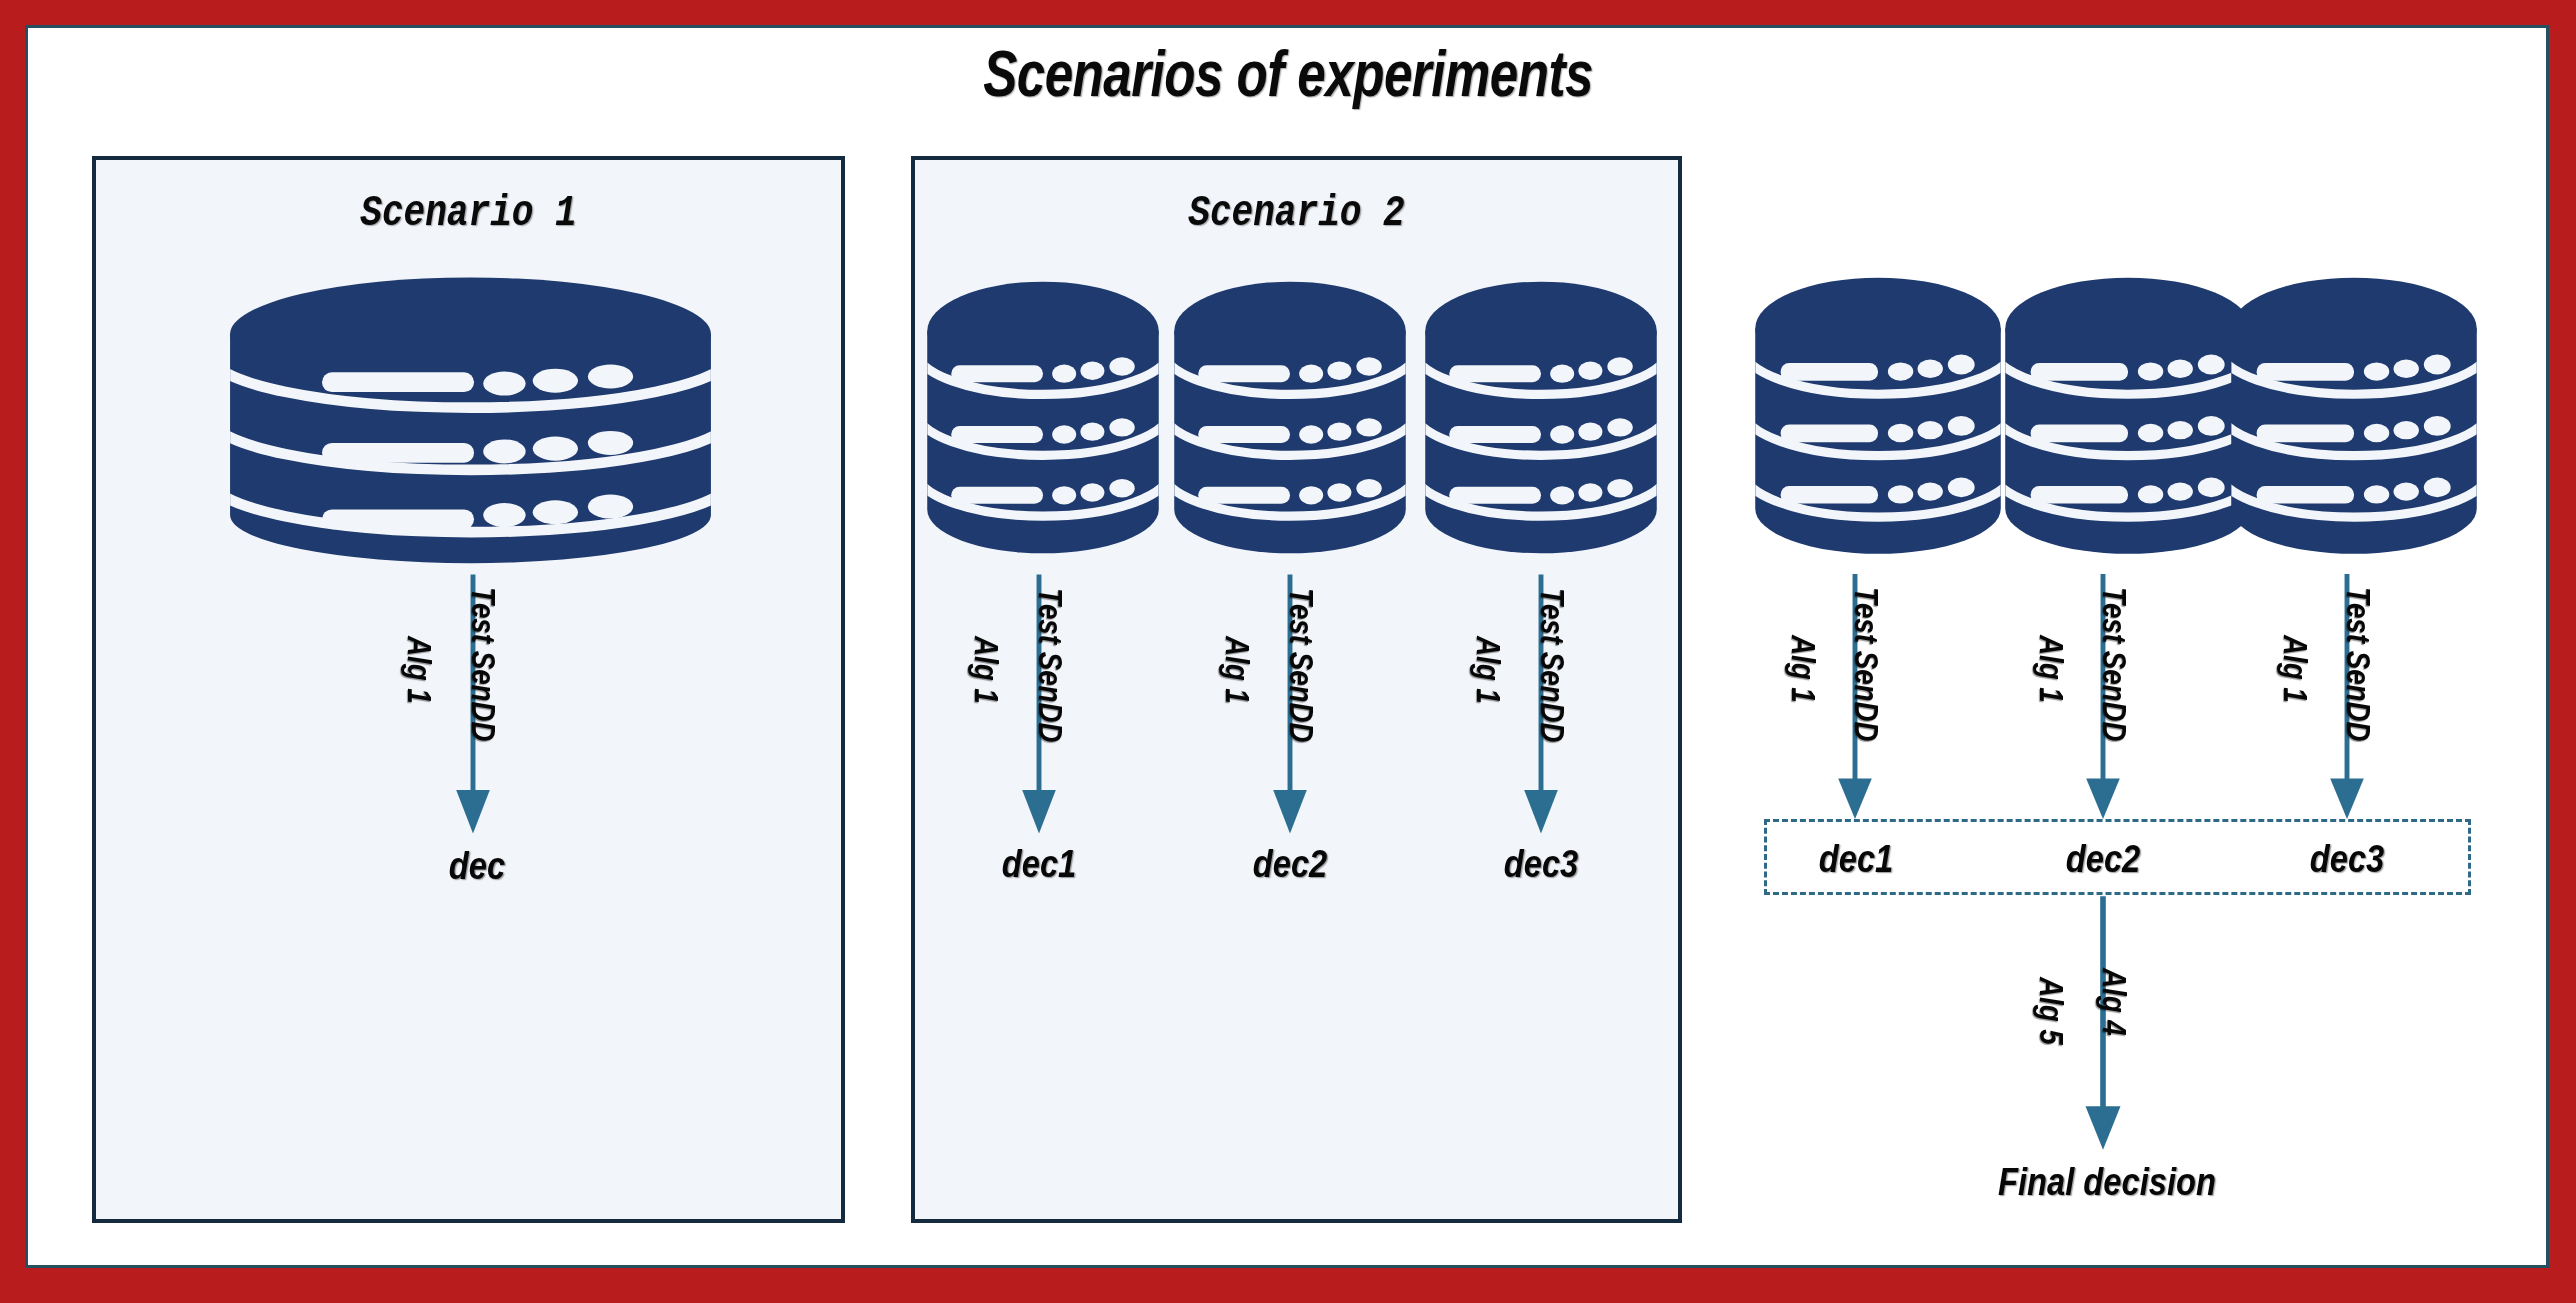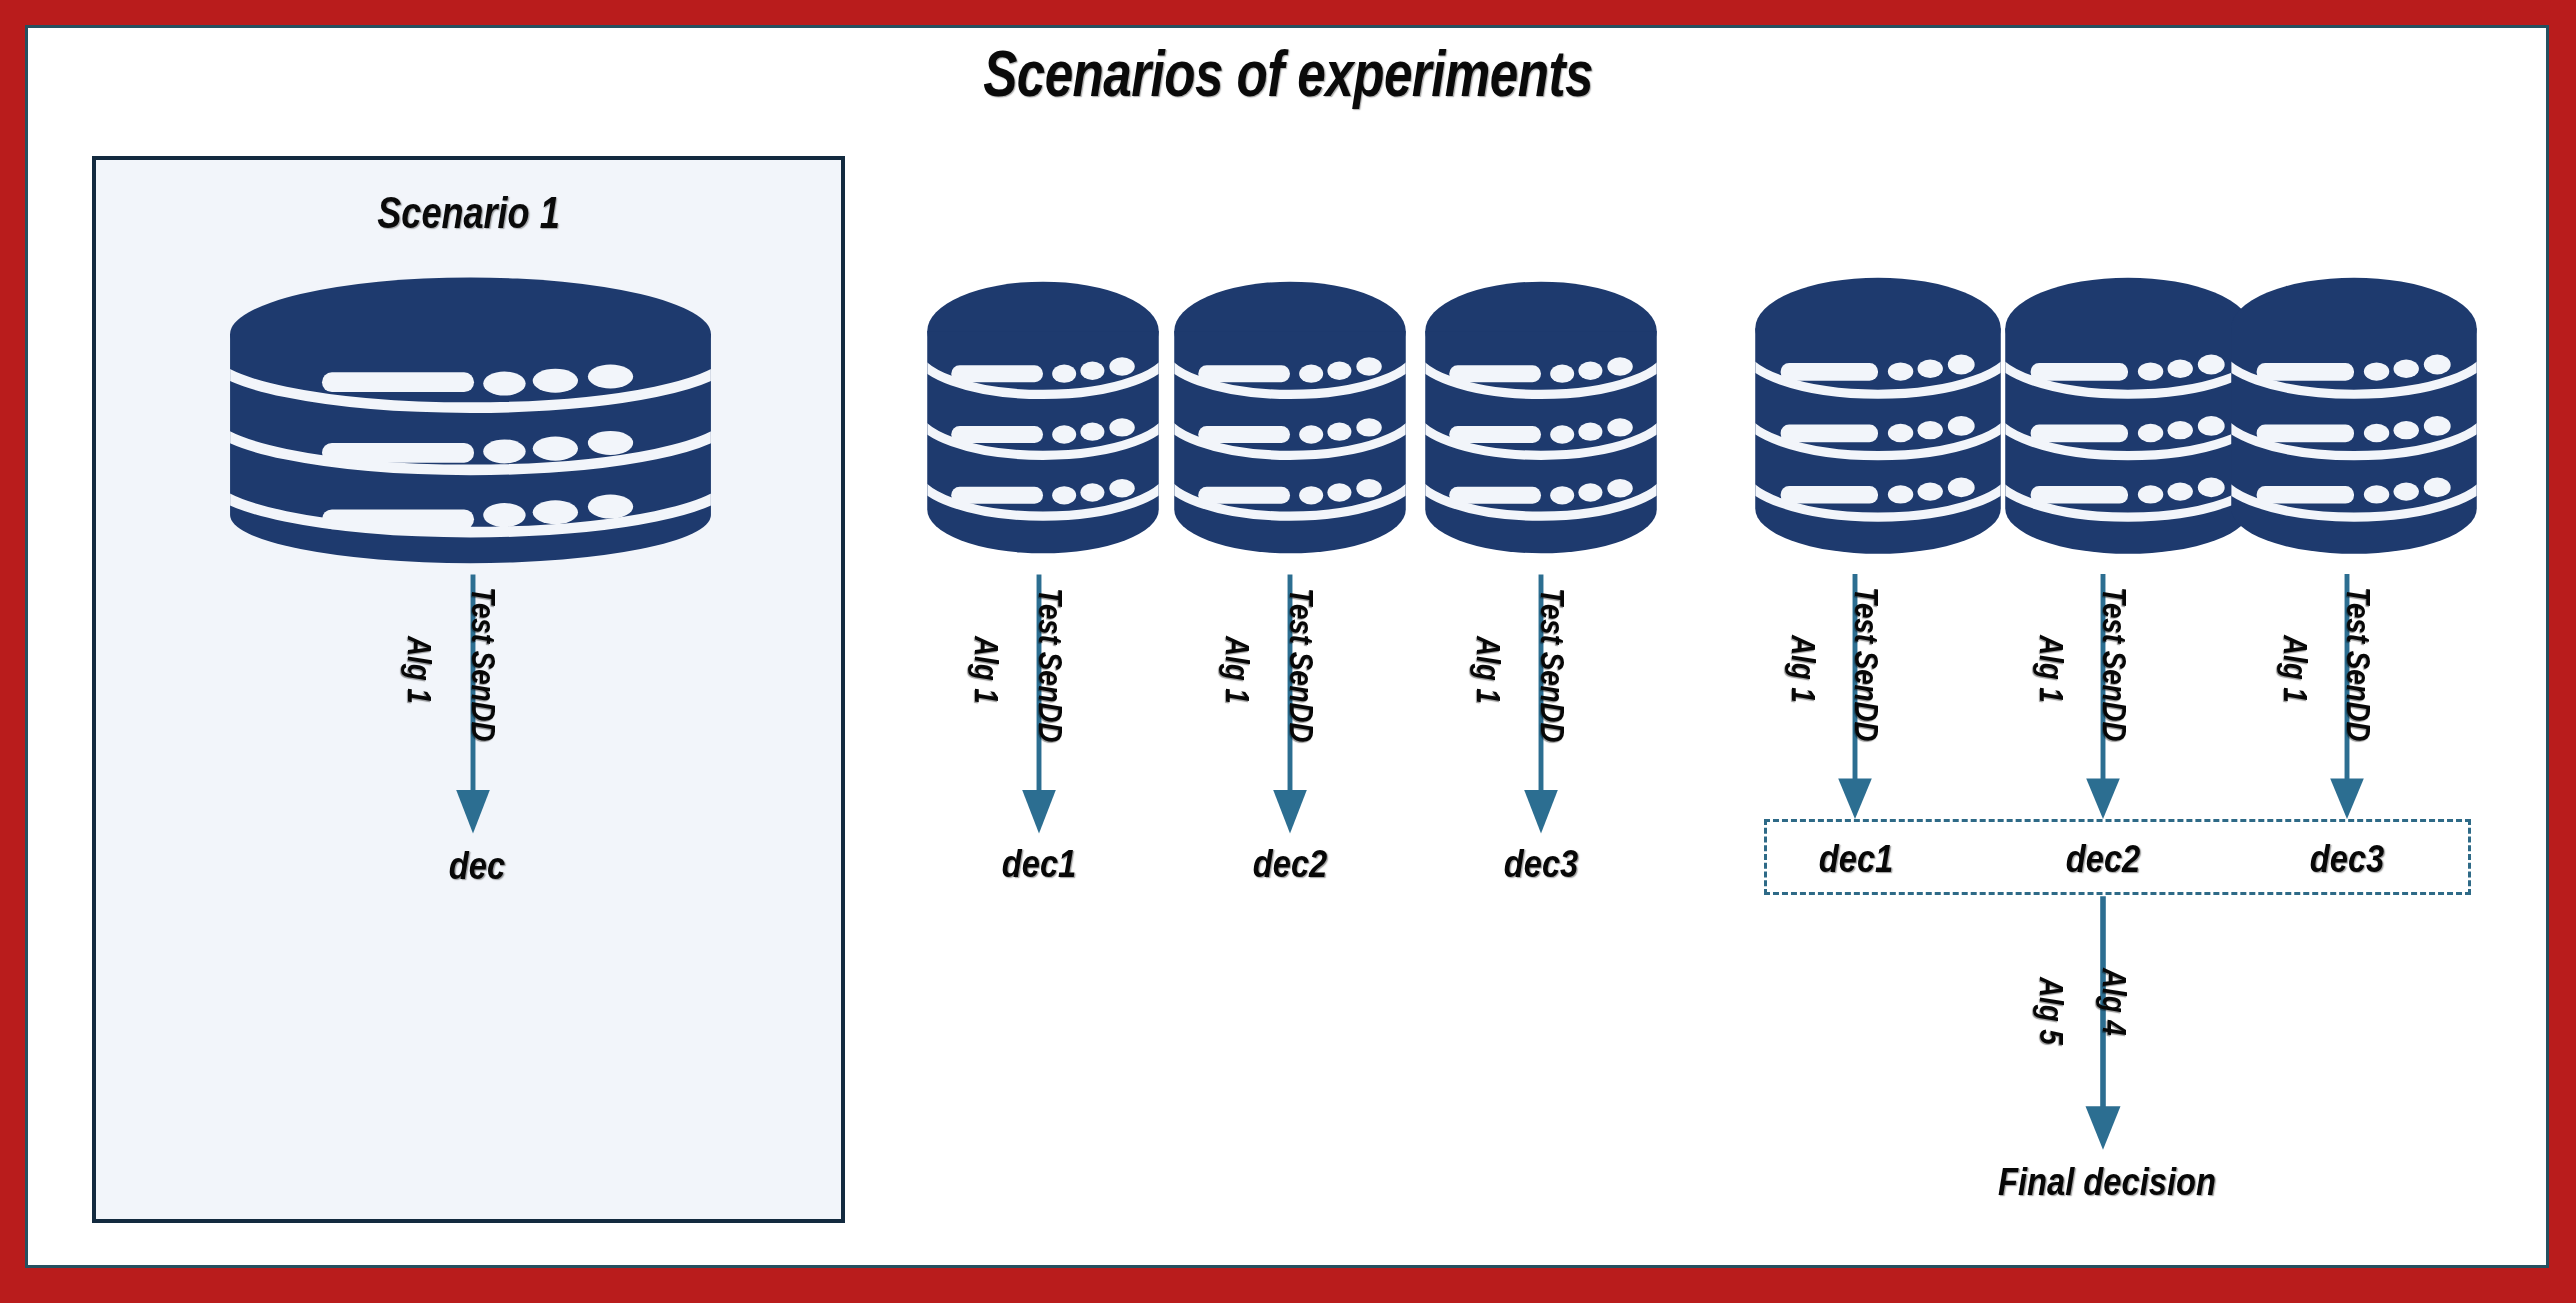--- a/index.html
+++ b/index.html
@@ -36,20 +36,21 @@
     white-space:nowrap;
     text-shadow:1.4px 1.4px 1.4px rgba(0,0,0,0.35);
   }
 
   
   .panel{
     position:absolute;
     background:#f2f5fa;
     border:4.2px solid #132a3f;
     box-sizing:border-box;
+    font-family:Liberation Mono, monospace;
   }
   #panel-1{ left:92px;  top:156px; width:753px; height:1067px; }
   #panel-2{ left:911px; top:156px; width:771px; height:1067px; }
   #panel-3{ left:1732px; top:156px; width:755px; height:1067px; }
 
   .panel-title{
     position:absolute;
     left:0; top:28px; width:100%;
     text-align:center;
     font-size:44px;
@@ -156,20 +157,23 @@
   <div class="arrow" style="left:452px; top:573px; width:42px; height:262px;">
     <svg viewBox="0 0 60 370">
       <line x1="30" y1="0" x2="30" y2="330" stroke="#2c6e91" stroke-width="7"></line>
       <polygon points="30,370 6,308 54,308" fill="#2c6e91"></polygon>
     </svg>
   </div>
   <div class="edge-label" style="left:438px; top:636px;">Alg 1</div>
   <div class="edge-label" style="left:502px; top:587px;">Test SenDD</div>
   <div class="dec-label" style="left:392px; top:845px; width:170px;">dec</div>
 
+  <div class="panel" id="panel-2">
+    <div class="panel-title">Scenario 2</div>
+  </div>
 
   <div class="db" style="left:923px; top:276px; width:240px; height:283px;">
     <svg viewBox="0 0 340 400" preserveAspectRatio="none">
       <defs>
         <clipPath id="c2a">
             <path d="M 6,78 L 6,330 A 164,62 0 0 0 334,330 L 334,78 Z"></path>
           </clipPath>
       </defs>
       <ellipse cx="170" cy="78" rx="164" ry="70" fill="#1e3a6e"></ellipse>
       <path d="M 6,78 L 6,330 A 164,62 0 0 0 334,330 L 334,78 Z" fill="#1e3a6e"></path>

